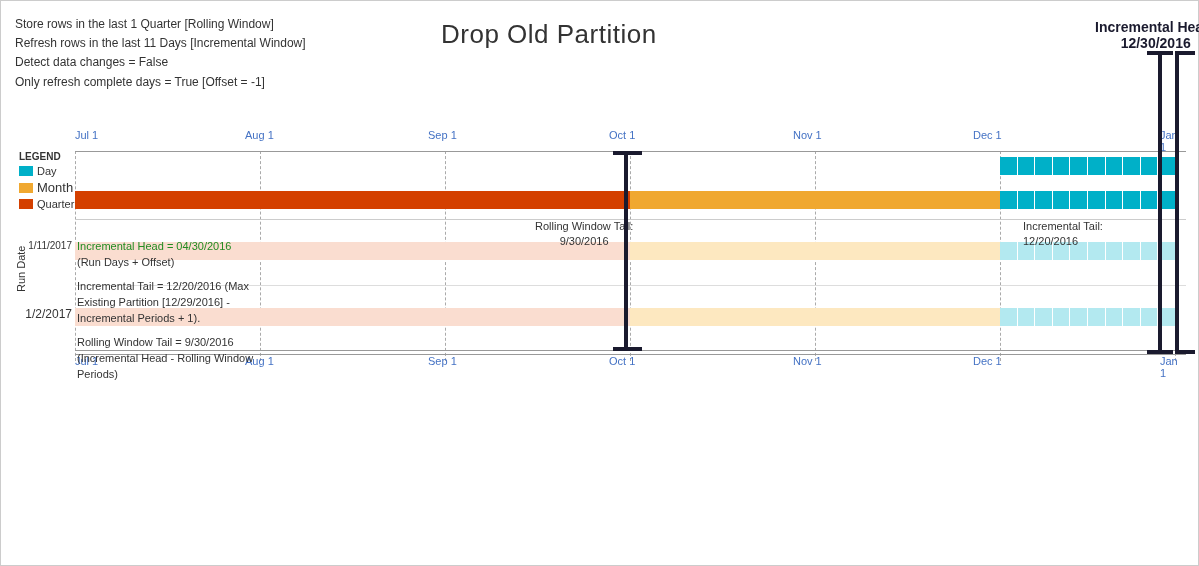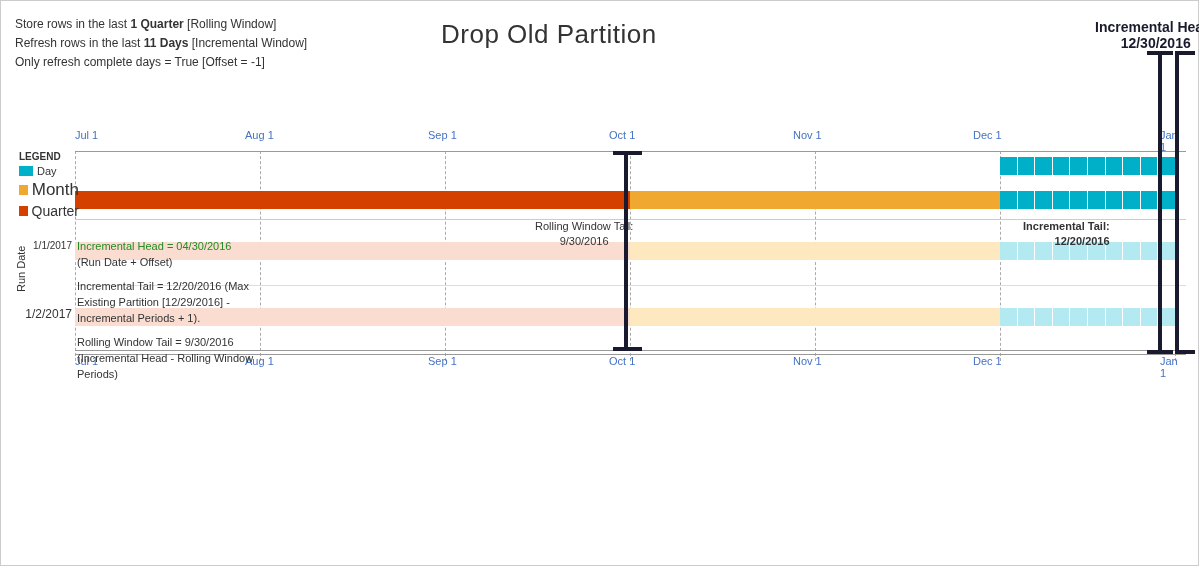--- a/index.html
+++ b/index.html
@@ -30,21 +30,21 @@
       color: #333;
       letter-spacing: 0.5px;
     }
     .info-block {
       position: absolute;
       top: 14px;
       left: 14px;
       font-size: 12px;
       line-height: 1.6;
     }
-    .info-block b { font-weight: bold; }
+    .info-block b { font-weight: normal; }
     .x-label {
       font-size: 11px;
       color: #4472c4;
       position: absolute;
     }
     .legend-item {
       display: flex;
       align-items: center;
       margin-bottom: 3px;
     }
@@ -62,20 +62,21 @@
 
   <div class="title">Drop Old Partition</div>
 
   <div class="info-block">
     <div>
       Store rows in the last <b>1 Quarter</b> [Rolling Window]
     </div>
     <div>
       Refresh rows in the last <b>11 Days</b> [Incremental Window]
     </div>
+    <div>Detect data changes = False</div>
     <div>Only refresh complete days = True [Offset = -1]</div>
   </div>
 
   <style>
     
     #chart {
       position: absolute;
       top: 128px;
       left: 14px;
       width: 1171px;
@@ -133,25 +134,25 @@
 
     <div style="position:absolute; left:4px; top:22px; width:60px; z-index:10;">
       <div>
         <div style="font-size:10px;font-weight:bold;margin-bottom:3px;">LEGEND</div>
         <div class="legend-item">
           <div class="legend-box" style="background:#00b0c8;"></div>
           <span style="font-size:11px;">Day</span>
         </div>
         <div class="legend-item">
           <div class="legend-box" style="background:#f0a830;"></div>
-          <span style="font-size:17px;">Month</span>
+          <span style="font-size:13px;">Month</span>
         </div>
         <div class="legend-item">
           <div class="legend-box" style="background:#d44000;"></div>
-          <span style="font-size:14px;">Quarter</span>
+          <span style="font-size:11px;">Quarter</span>
         </div>
       </div>
     </div>
 
     <div id="chart-inner">
 
       <div id="x-top">
 
         <span class="x-label" style="left:0px; color:#4472c4; font-size:11px;">Jul 1</span>
         <span class="x-label" style="left:170px; color:#4472c4; font-size:11px;">Aug 1</span>
@@ -237,21 +238,21 @@
             <div style="flex:1;background:#b3e9f0;"></div>
             <div style="flex:1;background:#b3e9f0;"></div>
             <div style="flex:1;background:#b3e9f0;"></div>
             <div style="flex:1;background:#b3e9f0;"></div>
             <div style="flex:1;background:#b3e9f0;"></div>
             <div style="flex:1;background:#b3e9f0;"></div>
             <div style="flex:1;background:#b3e9f0;"></div>
           </div>
         </div>
 
-        <div style="position:absolute;top:88px;left:-58px;font-size:10px;color:#333;text-align:right;width:55px;">1/1/2017</div>
+        <div style="position:absolute;top:88px;left:-58px;font-size:10px;color:#333;text-align:right;width:55px;">1/11/2017</div>
         <div style="position:absolute;top:155px;left:-58px;font-size:12px;color:#333;text-align:right;width:55px;">1/2/2017</div>
       </div>
 
       <div style="position:absolute;left:1083px;top:-78px;width:4px;height:303px;background:#1a1a2e;z-index:10;"></div>
       <div style="position:absolute;left:1100px;top:-78px;width:4px;height:303px;background:#1a1a2e;z-index:10;"></div>
 
       <div style="position:absolute;left:1072px;top:-78px;width:26px;height:4px;background:#1a1a2e;z-index:10;"></div>
       <div style="position:absolute;left:1100px;top:-78px;width:20px;height:4px;background:#1a1a2e;z-index:10;"></div>
 
       <div style="position:absolute;left:1072px;top:221px;width:26px;height:4px;background:#1a1a2e;z-index:10;"></div>
@@ -268,40 +269,40 @@
       <div style="position:absolute;left:553px;top:22px;width:14px;height:4px;background:#1a1a2e;z-index:10;"></div>
 
       <div style="position:absolute;left:538px;top:218px;width:16px;height:4px;background:#1a1a2e;z-index:10;"></div>
       <div style="position:absolute;left:553px;top:218px;width:14px;height:4px;background:#1a1a2e;z-index:10;"></div>
 
       <div style="position:absolute;top:90px;left:460px;font-size:11px;color:#333;text-align:center;line-height:1.4;">
         <span>Rolling Window Tail:</span><br>
         <span>9/30/2016</span>
       </div>
 
-      <div style="position:absolute;top:90px;left:948px;font-size:11px;color:#333;text-align:right;line-height:1.4;font-weight:bold;">
+      <div style="position:absolute;top:90px;left:948px;font-size:11px;color:#333;text-align:left;line-height:1.4;">
         <span>Incremental Tail:</span><br>
         <span>12/20/2016</span>
       </div>
 
       <div id="x-bottom" style="position:absolute;top:225px;left:0;width:1111px;height:22px;">
         <span style="position:absolute;left:0px;color:#4472c4;font-size:11px;">Jul 1</span>
         <span style="position:absolute;left:170px;color:#4472c4;font-size:11px;">Aug 1</span>
         <span style="position:absolute;left:353px;color:#4472c4;font-size:11px;">Sep 1</span>
         <span style="position:absolute;left:534px;color:#4472c4;font-size:11px;">Oct 1</span>
         <span style="position:absolute;left:718px;color:#4472c4;font-size:11px;">Nov 1</span>
         <span style="position:absolute;left:898px;color:#4472c4;font-size:11px;">Dec 1</span>
         <span style="position:absolute;left:1085px;color:#4472c4;font-size:11px;">Jan 1</span>
       </div>
     </div>
 
     <div style="position:absolute;top:110px;left:62px;width:390px;font-size:11px;color:#333;line-height:1.45;">
       <div>
         <span style="color:#228b22;font-weight:normal;">Incremental Head = 04/30/2016</span><br>
-        <span>(Run Date + Offset)</span>
+        <span>(Run Days + Offset)</span>
       </div>
       <div style="margin-top:8px;">
         Incremental Tail = 12/20/2016 (Max<br>
         Existing Partition [12/29/2016] -<br>
         Incremental Periods + 1).
       </div>
       <div style="margin-top:8px;">
         Rolling Window Tail = 9/30/2016<br>
         (Incremental Head - Rolling Window<br>
         Periods)

